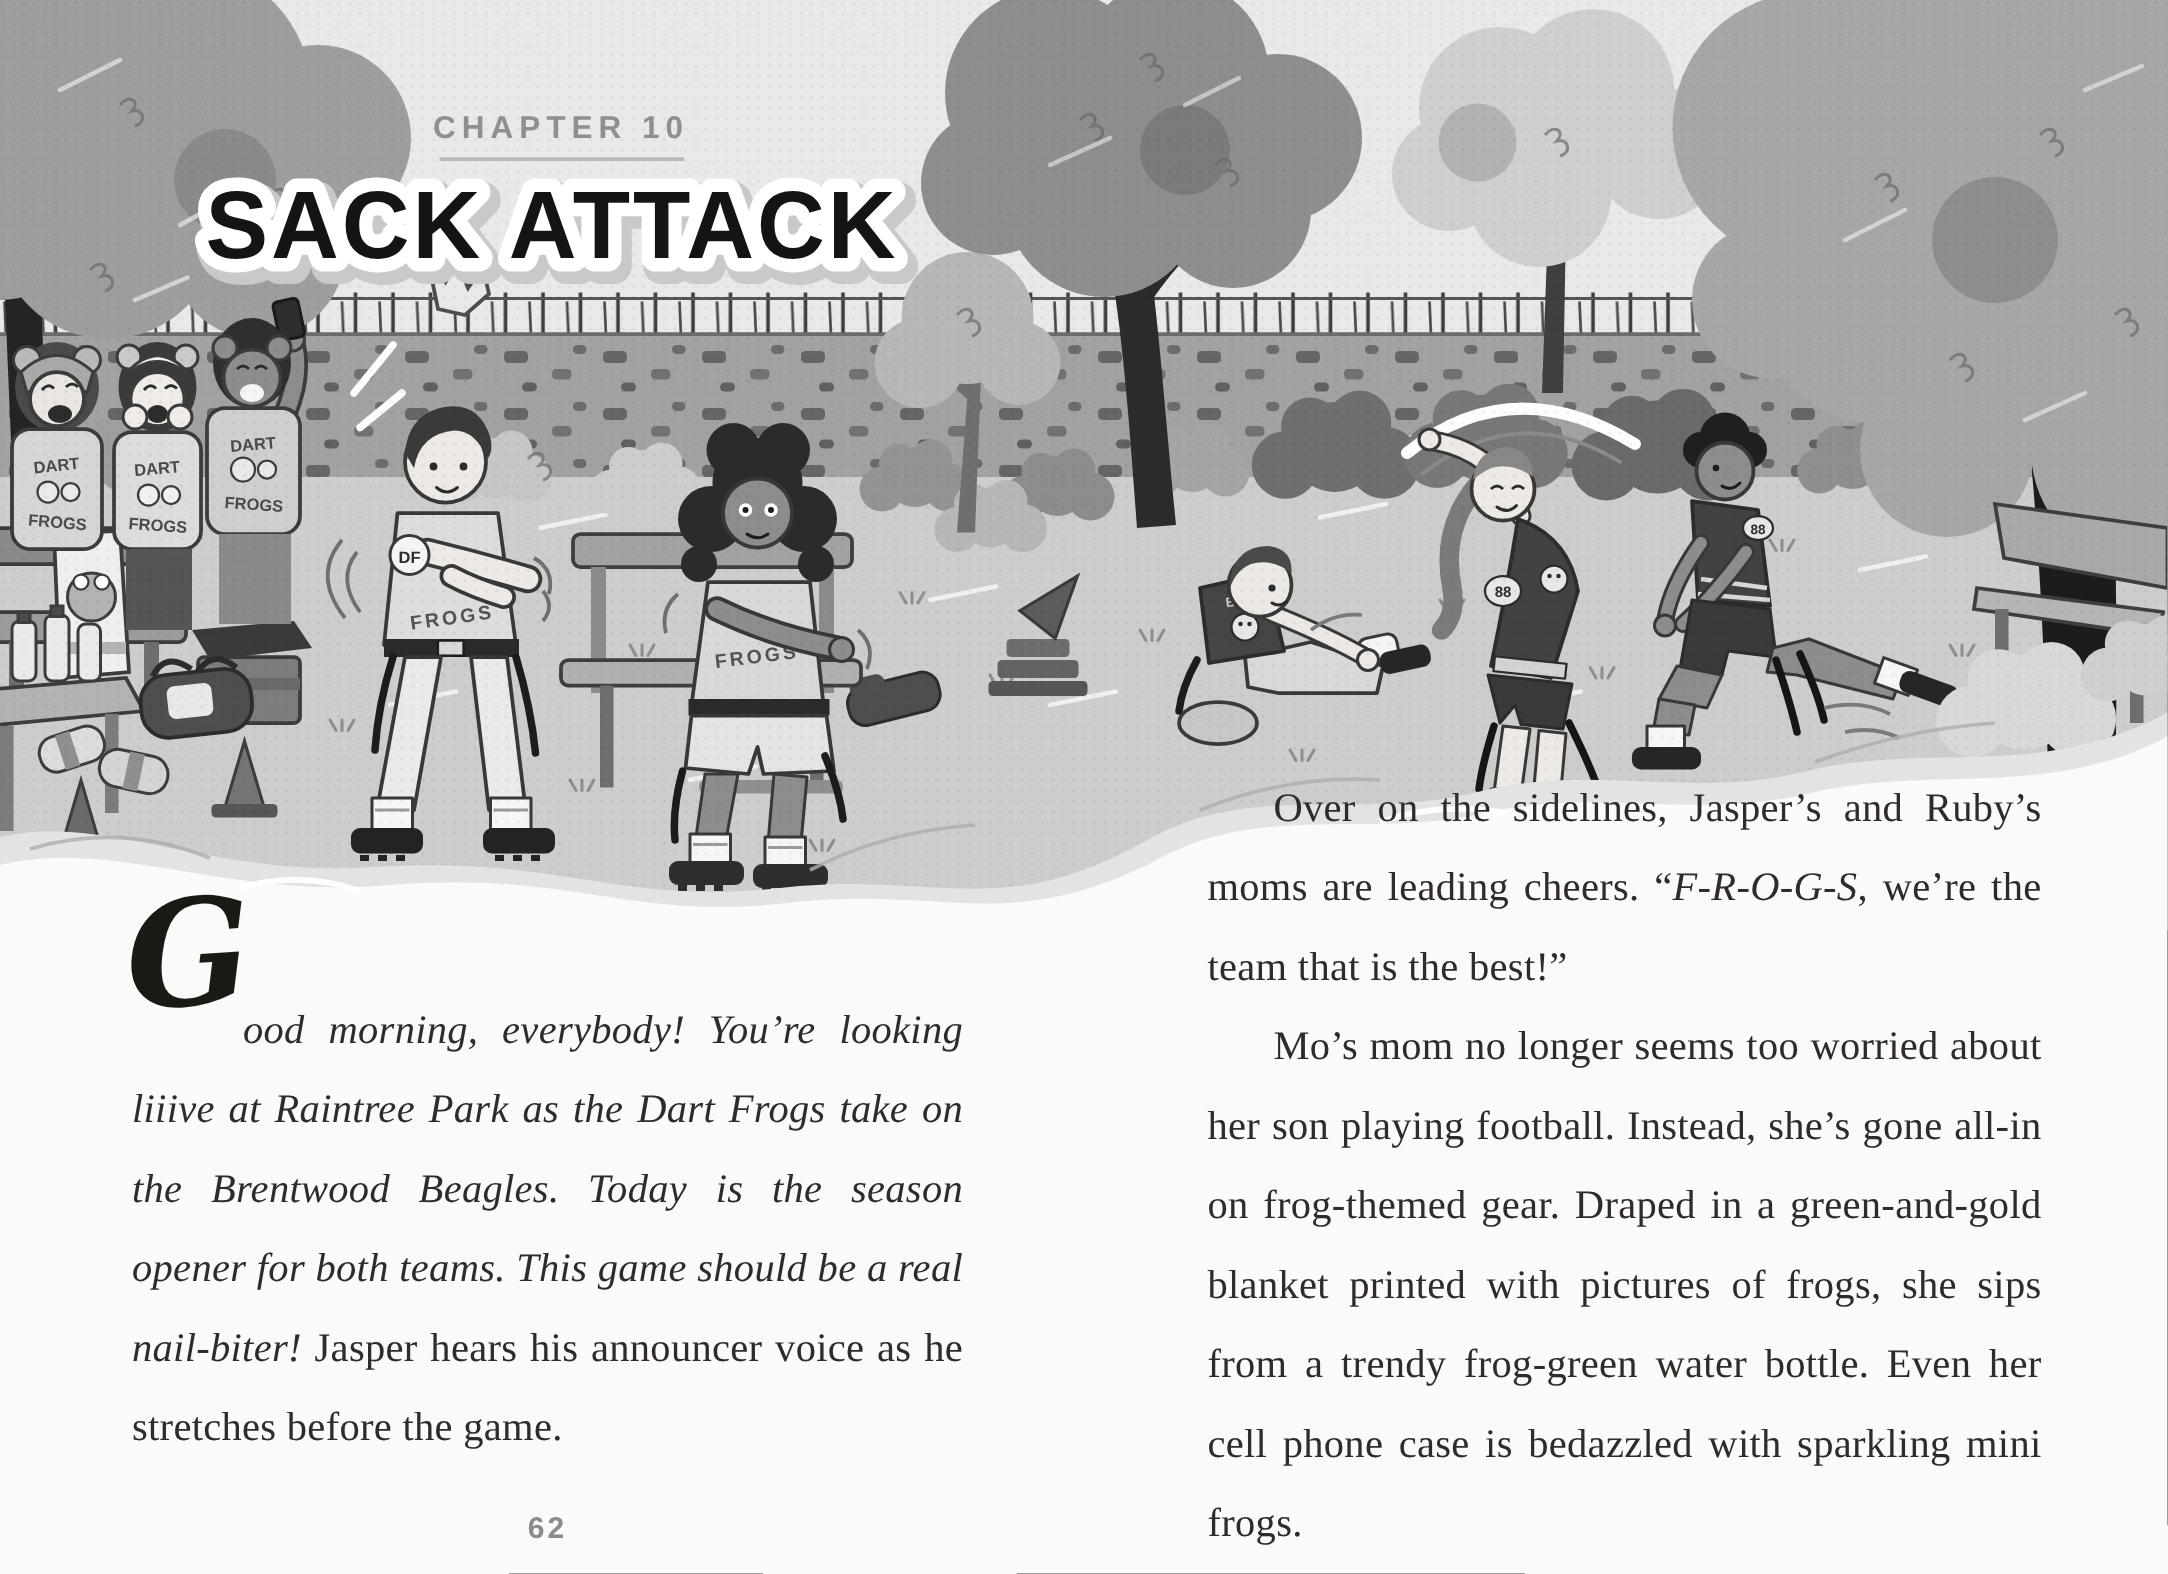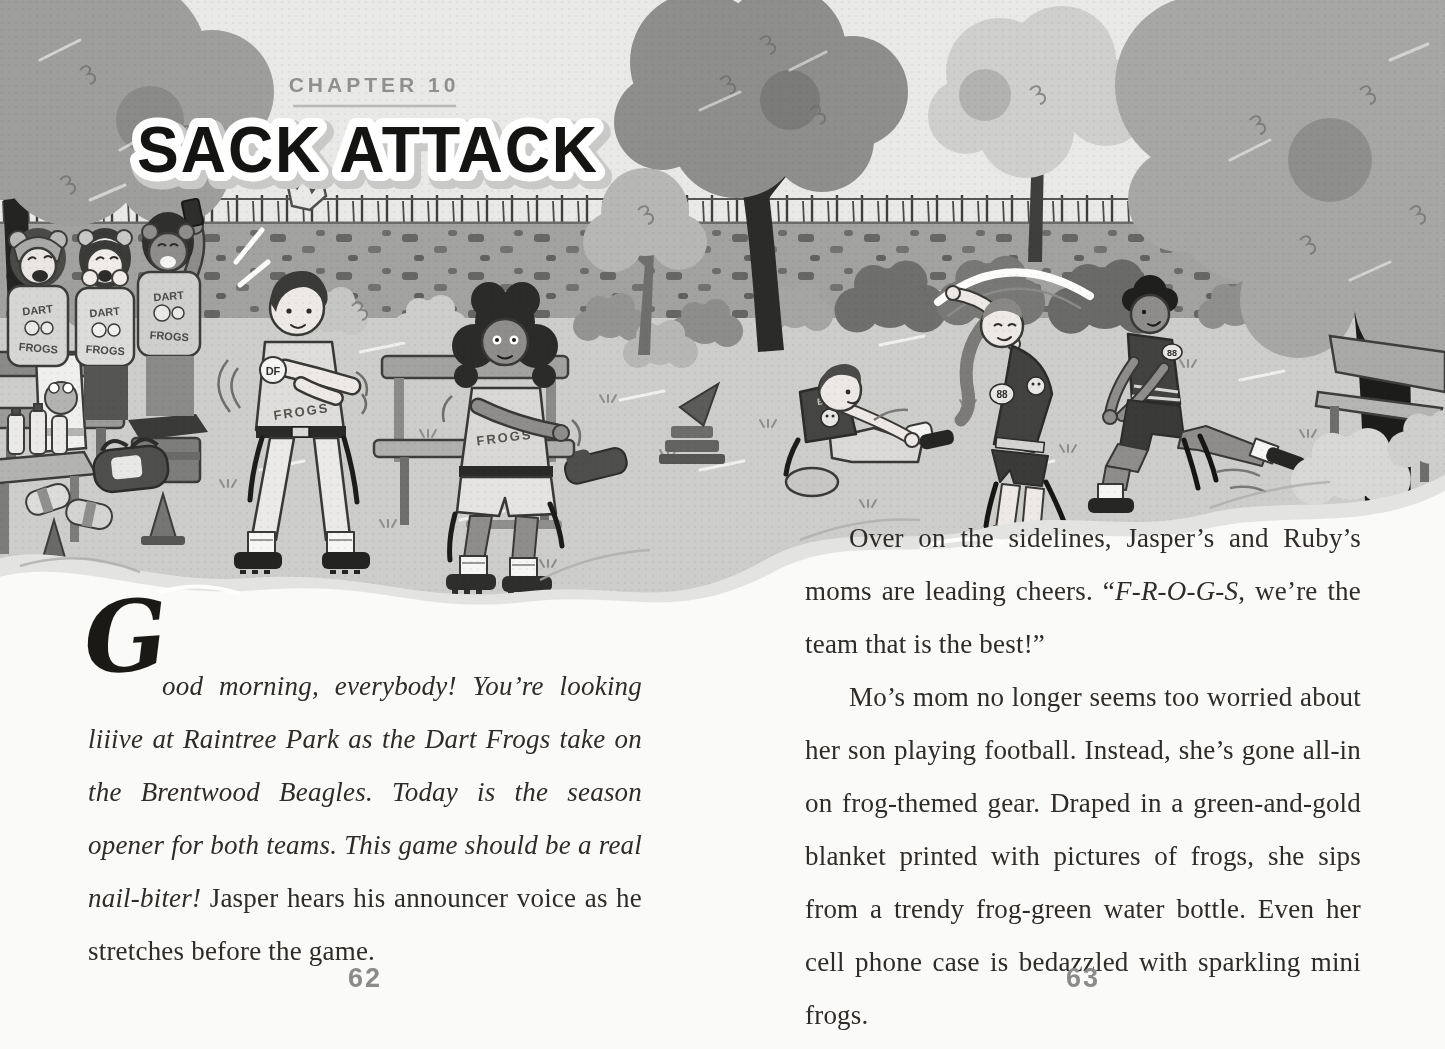--- a/index.html
+++ b/index.html
@@ -19,23 +19,23 @@
   .indent{text-indent:44px;}
   .lead-indent{text-indent:74px;}
   .ital{font-style:italic;}
   .dropcap{
     position:absolute; left:84px; top:588px;
     font-family:"DejaVu Serif", serif; font-style:italic; font-weight:bold;
     font-size:98px; line-height:1; color:#1b1916; transform:rotate(-4deg);
     pointer-events:none;
   }
   .pagenum{
-    position:absolute; top:963px; width:554px; text-align:center;
+    position:absolute; top:1008px; width:554px; text-align:center;
     font-family:"Liberation Sans", sans-serif; font-weight:bold;
-    font-size:27px; letter-spacing:2px; color:#8b8b89;
+    font-size:20px; letter-spacing:2px; color:#8b8b89;
   }
   .pagenum.left{left:88px;}
   .pagenum.right{left:805px; width:556px;}
 </style>
 </head>
 <body>
 
 <div class="spread">
 
   <svg class="illustration" viewBox="0 0 1445 620" aria-hidden="true">
@@ -532,15 +532,14 @@
     <p class="lead-indent"><span class="ital">ood morning, everybody! You’re looking liiive at Raintree Park as the Dart Frogs take on the Brentwood Beagles. Today is the season opener for both teams. This game should be a real nail-biter!</span>
       <span>Jasper hears his announcer voice as he stretches before the game.</span></p>
   </div>
 
   <div class="body-col col-right">
     <p class="indent"><span>Over on the sidelines, Jasper’s and Ruby’s moms are leading cheers. “</span><span class="ital">F-R-O-G-S</span><span>, we’re the team that is the best!”</span></p>
     <p class="indent">Mo’s mom no longer seems too worried about her son playing football. Instead, she’s gone all-in on frog-themed gear. Draped in a green-and-gold blanket printed with pictures of frogs, she sips from a trendy frog-green water bottle. Even her cell phone case is bedazzled with sparkling mini frogs.</p>
   </div>
 
   <div class="pagenum left">62</div>
-  <div class="pagenum right">63</div>
 
 </div>
 
 </body></html>

